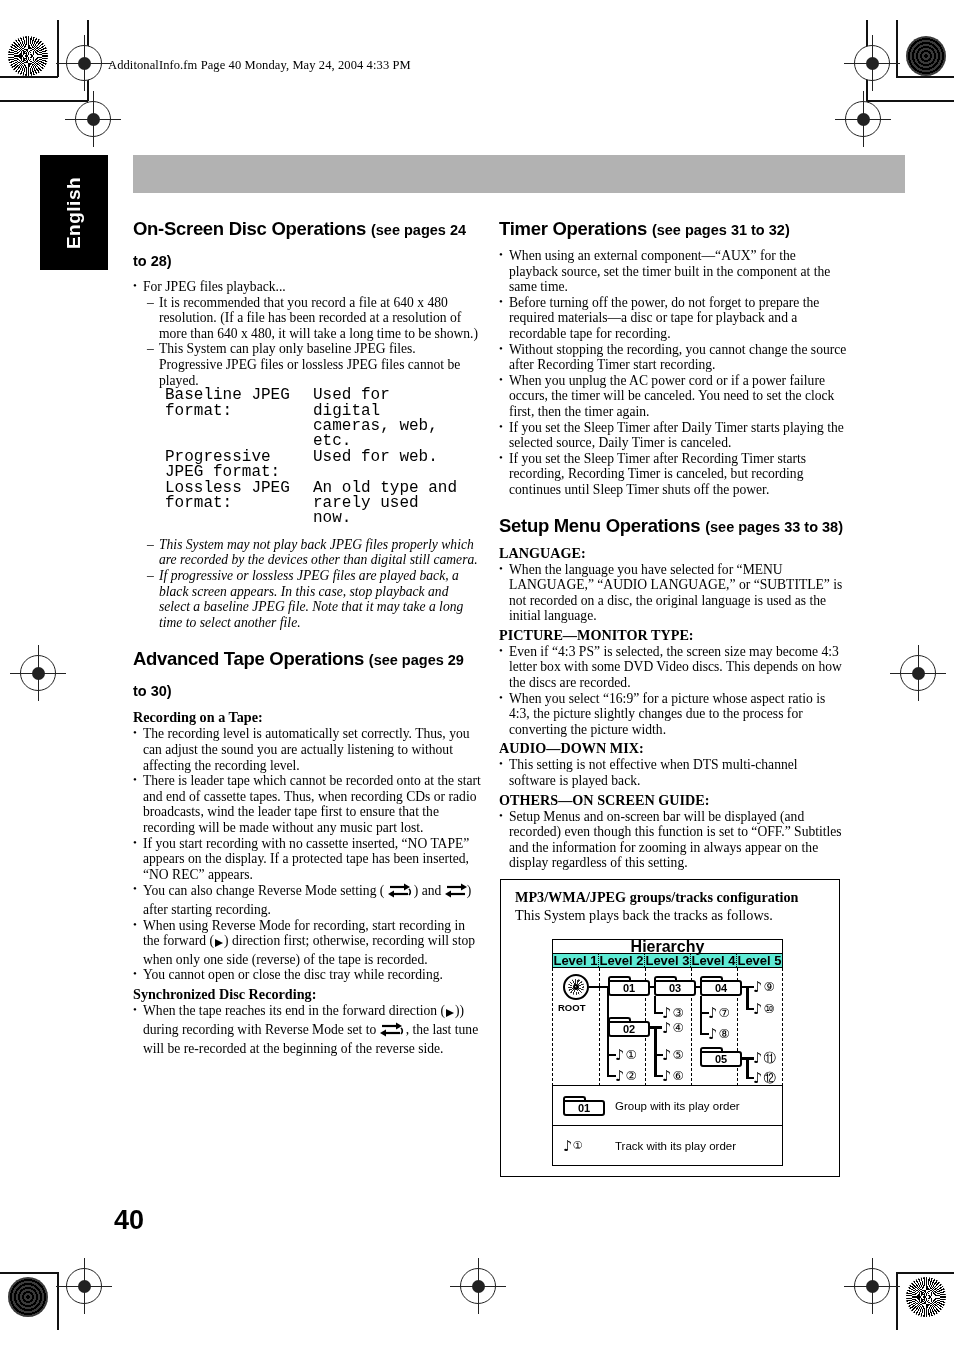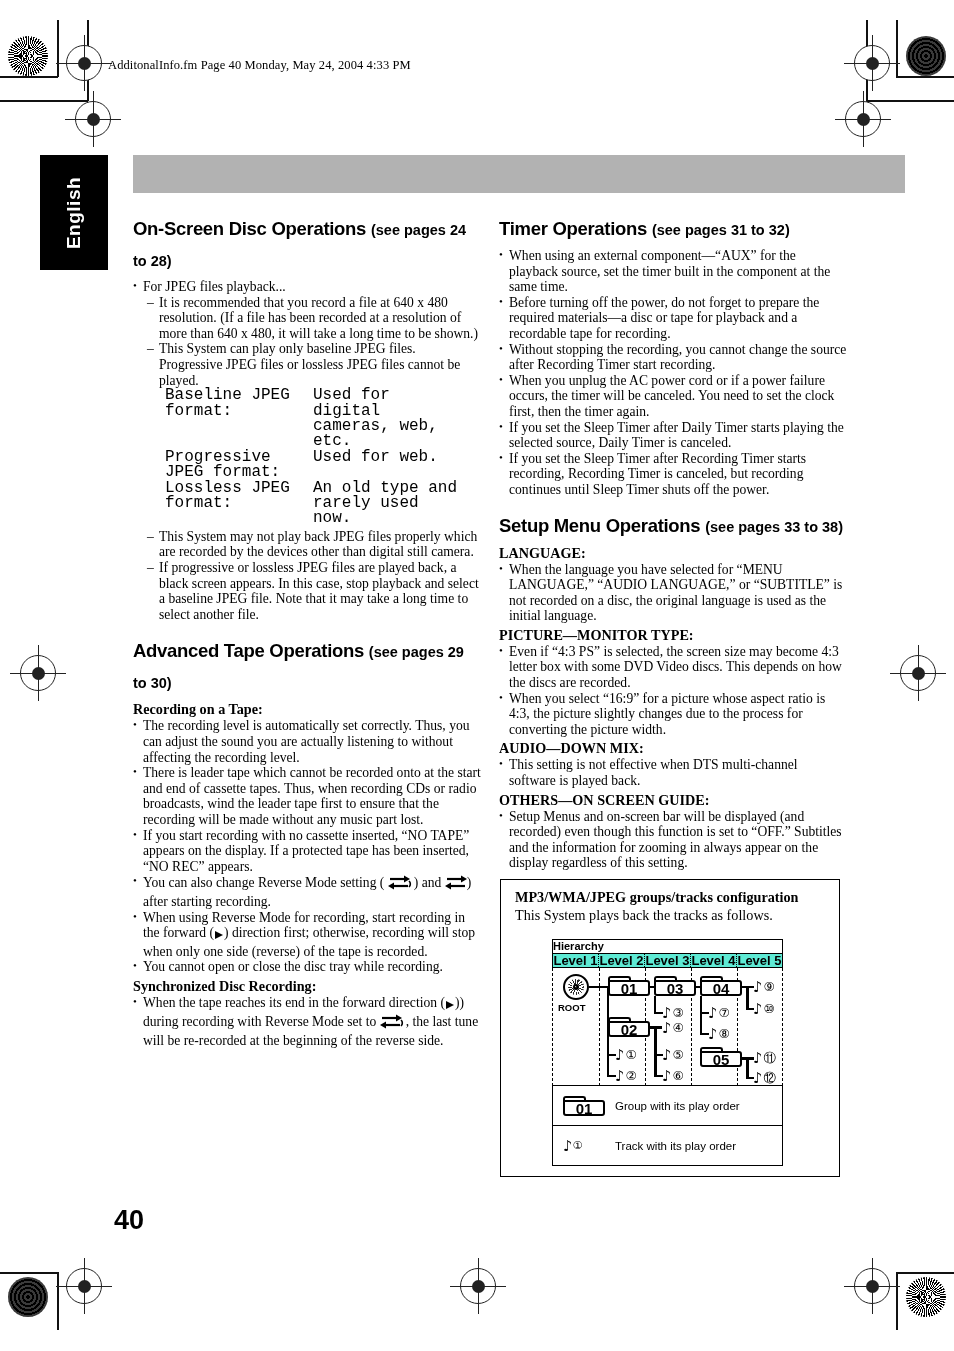--- a/index.html
+++ b/index.html
@@ -192,24 +192,24 @@
   }
 
   .hier {
     position: absolute;
     left: 552px; top: 939px;
     width: 231px;
   }
   .hier .hdr {
     border: 1.4px solid #000;
     border-bottom: none;
-    text-align: left;
+    text-align: center;
     font-family: "Liberation Sans", sans-serif;
     font-weight: bold;
-    font-size: 11px;
+    font-size: 16px;
     line-height: 13px;
     background: #fff;
   }
   .hier .lvls {
     display: flex;
     border: 1.4px solid #000;
     font-family: "Liberation Sans", sans-serif;
     font-weight: bold;
     font-size: 13px;
     background: #5eead4;
@@ -251,21 +251,21 @@
   }
   .folder .body {
     position: absolute;
     left: 0; top: 4px;
     width: 42px; height: 16px;
     border: 2px solid #000;
     border-radius: 0 3px 3px 3px;
     background: #fff;
     font-family: "Liberation Sans", sans-serif;
     font-weight: bold;
-    font-size: 15px;
+    font-size: 11px;
     text-align: center;
     line-height: 13px;
     box-sizing: border-box;
   }
 
   .track {
     position: absolute;
     white-space: nowrap;
     font-size: 13px;
     line-height: 13px;
@@ -427,21 +427,21 @@
         <td class="k">Progressive JPEG format:</td>
         <td>Used for web.</td>
       </tr>
       <tr>
         <td class="k">Lossless JPEG format:</td>
         <td>An old type and rarely used now.</td>
       </tr>
     </tbody>
       </table>
 
-    <ul class="dashes" style="margin-top:2px;">
+    <ul class="dashes" style="margin-top:10px;font-style:italic;">
       <li>This System may not play back JPEG files properly which are recorded by the devices other than digital still camera.</li>
       <li>If progressive or lossless JPEG files are played back, a black screen appears. In this case, stop playback and select a baseline JPEG file. Note that it may take a long time to select another file.</li>
     </ul>
 
     <h2 class="sect" style="margin-top:14px;">
       <span>Advanced Tape Operations</span>
       <span class="pg">(see pages 29 to 30)</span>
     </h2>
 
     <h3 class="sub">Recording on a Tape:</h3>

